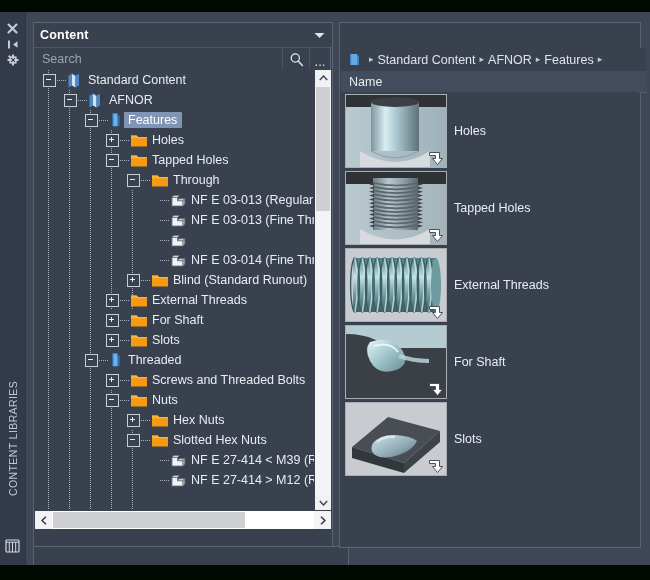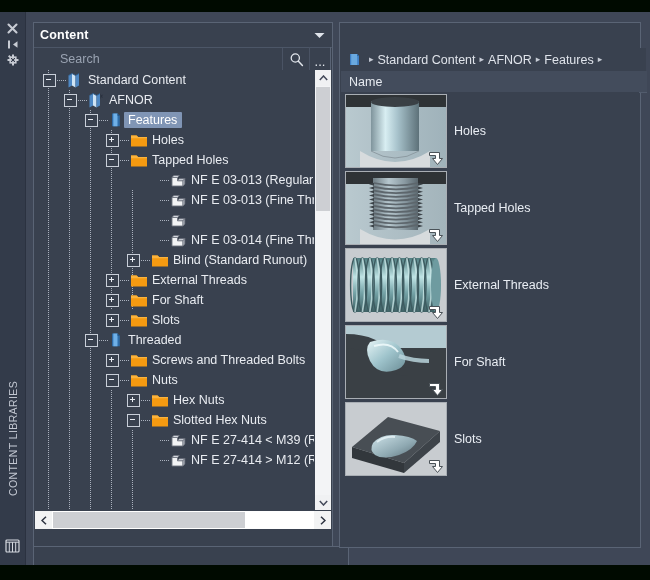--- a/index.html
+++ b/index.html
@@ -54,21 +54,21 @@
   .caret-down{
     width:13px;height:13px;display:flex;align-items:center;justify-content:center;
   }
   
   .searchbar{
     position:absolute;left:1px;top:25px;width:296px;height:22px;
     background:#39414f;display:flex;align-items:center;
     border-bottom:1px solid #4c5667;
   }
   .search-input{
-    flex:1;height:20px;line-height:20px;padding-left:25px;
+    flex:1;height:20px;line-height:20px;padding-left:7px;
     color:#9aa3b2;font-size:12.5px;background:transparent;
     border:none;outline:none;font-family:"Liberation Sans", sans-serif;
   }
   .search-input::placeholder{color:#9aa3b2;opacity:1;}
   .search-icon-btn{
     width:26px;height:22px;display:flex;align-items:center;justify-content:center;
     border-left:1px solid #4a5364;
   }
   .ellipsis-btn{
     width:20px;height:22px;display:flex;align-items:flex-end;justify-content:center;
@@ -309,20 +309,32 @@
             <span class="pad" style="width: 71px;"></span>
             <span class="exp"></span>
             <span class="dots"></span>
             <span class="ico">
               <svg width="18" height="15" viewBox="0 0 18 15">
                 <path d="M1 2.5 h5.6 l1.5 1.6 h8.9 v9.4 h-16 Z" fill="#f59a11"></path>
                 <path d="M1 2.5 h5.6 l1.5 1.6 h8.9 v1.2 h-16 Z" fill="#fbb33c"></path>
               </svg>
             </span>
             <span class="lbl">Tapped Holes</span>
+          </div>
+          <div class="tnode">
+            <span class="pad" style="width: 92px;"></span>
+            <span class="exp"></span>
+            <span class="dots"></span>
+            <span class="ico">
+              <svg width="18" height="15" viewBox="0 0 18 15">
+                <path d="M1 2.5 h5.6 l1.5 1.6 h8.9 v9.4 h-16 Z" fill="#f59a11"></path>
+                <path d="M1 2.5 h5.6 l1.5 1.6 h8.9 v1.2 h-16 Z" fill="#fbb33c"></path>
+              </svg>
+            </span>
+            <span class="lbl">Through</span>
           </div>
           <div class="tnode">
             <span class="pad" style="width: 113px;"></span>
             <span class="pad" style="width: 12px;"></span>
             <span class="dots"></span>
             <span class="ico">
               <svg width="17" height="15" viewBox="0 0 17 15">
                 <path d="M2 4.5 h5.5 v3.2 h5.5 v5.3 h-11 Z" fill="#f2f3f5" stroke="#6e747f" stroke-width="0.9" stroke-linejoin="round"></path>
                 <path d="M2 4.5 l1.8 -2 h5.5 l-1.8 2 Z" fill="#d3d7dd" stroke="#6e747f" stroke-width="0.8"></path>
                 <path d="M7.5 7.7 l1.8 -2 h5.5 l-1.8 2 Z" fill="#d3d7dd" stroke="#6e747f" stroke-width="0.8"></path>

